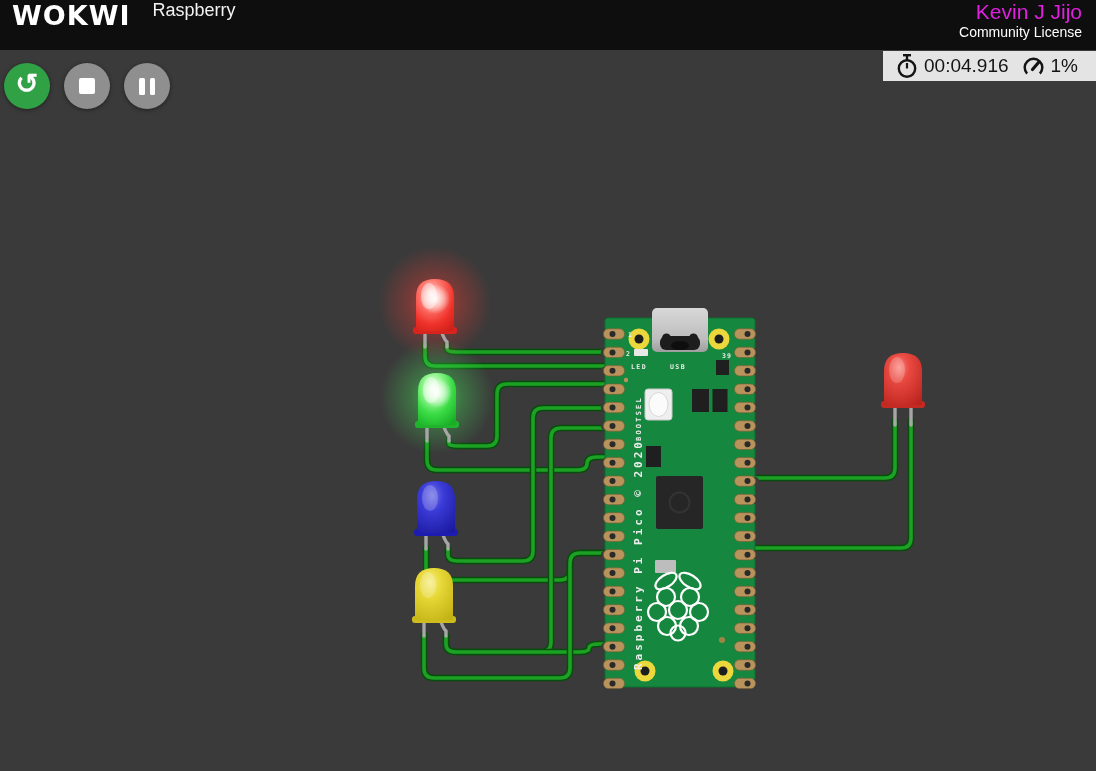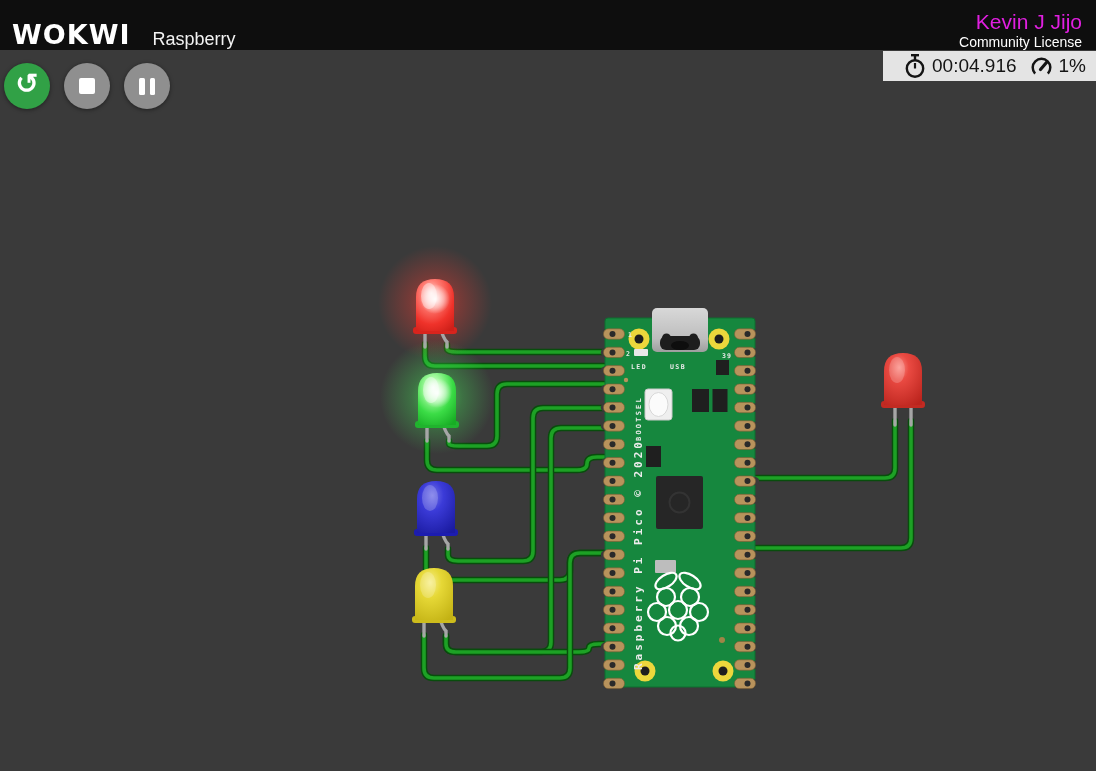--- a/index.html
+++ b/index.html
@@ -1,39 +1,39 @@
 <!DOCTYPE html>
 <html><head>
 <meta charset="utf-8">
 <style>
   html,body{margin:0;padding:0}
   body{width:1096px;height:771px;background:#3a3a3a;overflow:hidden;position:relative;
        font-family:"Liberation Sans",sans-serif}
   .topbar{position:absolute;top:0;left:0;width:1096px;height:50px;background:#0e0e0e;
-          display:flex;align-items:flex-end;z-index:5}
+          display:flex;align-items:flex-start;z-index:5}
   .logo{margin-left:12px;font-size:27px;font-weight:800;color:#fff;letter-spacing:1px;
         font-family:"DejaVu Sans",sans-serif;cursor:pointer}
   .apptitle{margin-left:22px;font-size:18px;color:#f2f2f2}
   .userbox{margin-left:auto;margin-right:14px;text-align:right;line-height:1.15}
   .username{color:#e01fe0;font-size:21px;font-weight:400;cursor:pointer}
   .license{color:#ffffff;font-size:14px}
   .ctrl-btn{position:absolute;top:63px;width:46px;height:46px;border-radius:50%;
             display:flex;align-items:center;justify-content:center;
             box-shadow:0 1px 4px rgba(0,0,0,.45);cursor:pointer;z-index:4;border:none}
   #btn-restart{left:4px;background:#31a146}
   #btn-stop{left:64px;background:#8f8f8f}
   #btn-pause{left:124px;background:#8f8f8f}
   .restart-glyph{color:#fff;font-size:28px;font-family:"DejaVu Sans",sans-serif;
                  font-weight:700;line-height:1;transform:translateY(-2px)}
   .stop-square{width:16px;height:16px;background:#fff;border-radius:2px}
   .pause-bars{display:flex;gap:5px}
   .pause-bars i{display:block;width:5.5px;height:17px;background:#fff;border-radius:1.5px}
   .status-strip{position:absolute;top:51px;right:0;width:213px;height:30px;background:#e4e4e4;
                 display:flex;align-items:center;justify-content:flex-end;gap:5px;
-                padding-right:10px;box-sizing:border-box;z-index:4}
+                padding-right:18px;box-sizing:border-box;z-index:4}
   .status-text{font-size:19px;color:#141414;white-space:nowrap}
   #canvas-svg{position:absolute;top:0;left:0;z-index:1}
   .silk{font-family:"DejaVu Sans Mono",monospace;font-weight:bold;fill:#ececec}
 </style>
 </head>
 <body>
 
 <div class="topbar">
   <div class="logo">WOKWI</div>
   <div class="apptitle">Raspberry</div>

